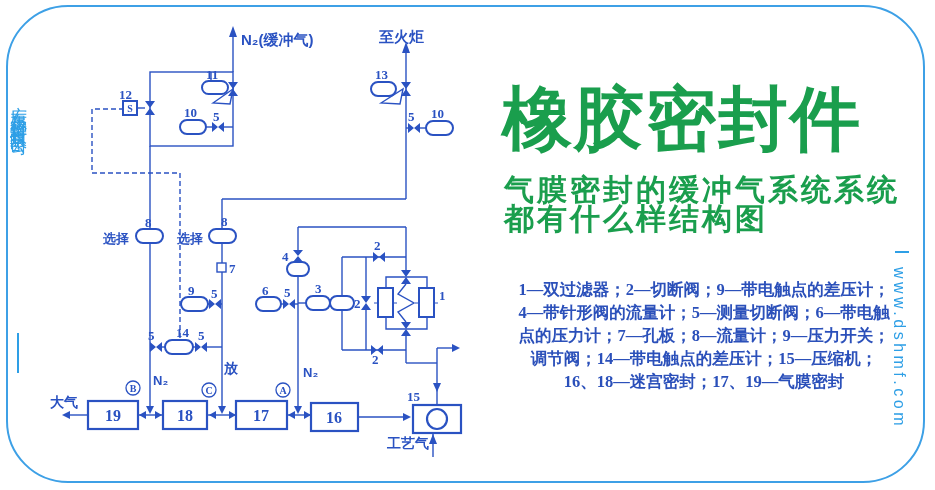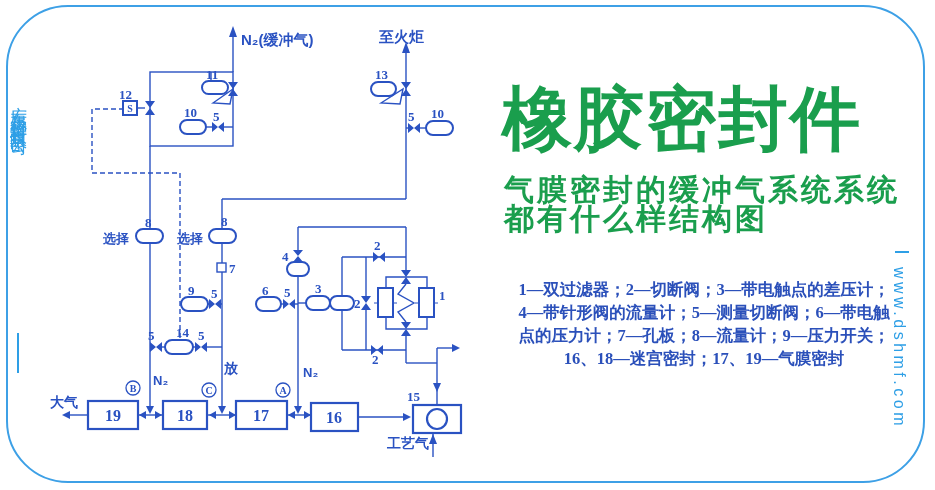--- a/index.html
+++ b/index.html
@@ -52,23 +52,24 @@
 <div class="website">www.dshmf.com</div>
 <div class="website-rule"></div>
 
 <div class="title">橡胶密封件</div>
 <div class="subtitle">
   <div>气膜密封的缓冲气系统系统</div>
   <div>都有什么样结构图</div>
 </div>
 
 <div class="legend">
-  <div>1—双过滤器；2—切断阀；3—带电触点的差压计；</div>
+  <div>1—双过滤器；2—切断阀；9—带电触点的差压计；</div>
   <div>4—带针形阀的流量计；5—测量切断阀；6—带电触</div>
   <div>点的压力计；7—孔板；8—流量计；9—压力开关；</div>
+  <div>调节阀；14—带电触点的差压计；15—压缩机；</div>
   <div>16、18—迷宫密封；17、19—气膜密封</div>
 </div>
 
 <svg class="diagram" viewBox="0 0 500 490">
 
   <g stroke="#2a52c2" stroke-width="1.4" fill="none">
 
     <line x1="233" y1="33" x2="233" y2="72"></line>
     <rect x="150" y="72" width="83" height="74"></rect>
     <line x1="211" y1="72" x2="211" y2="82"></line>

